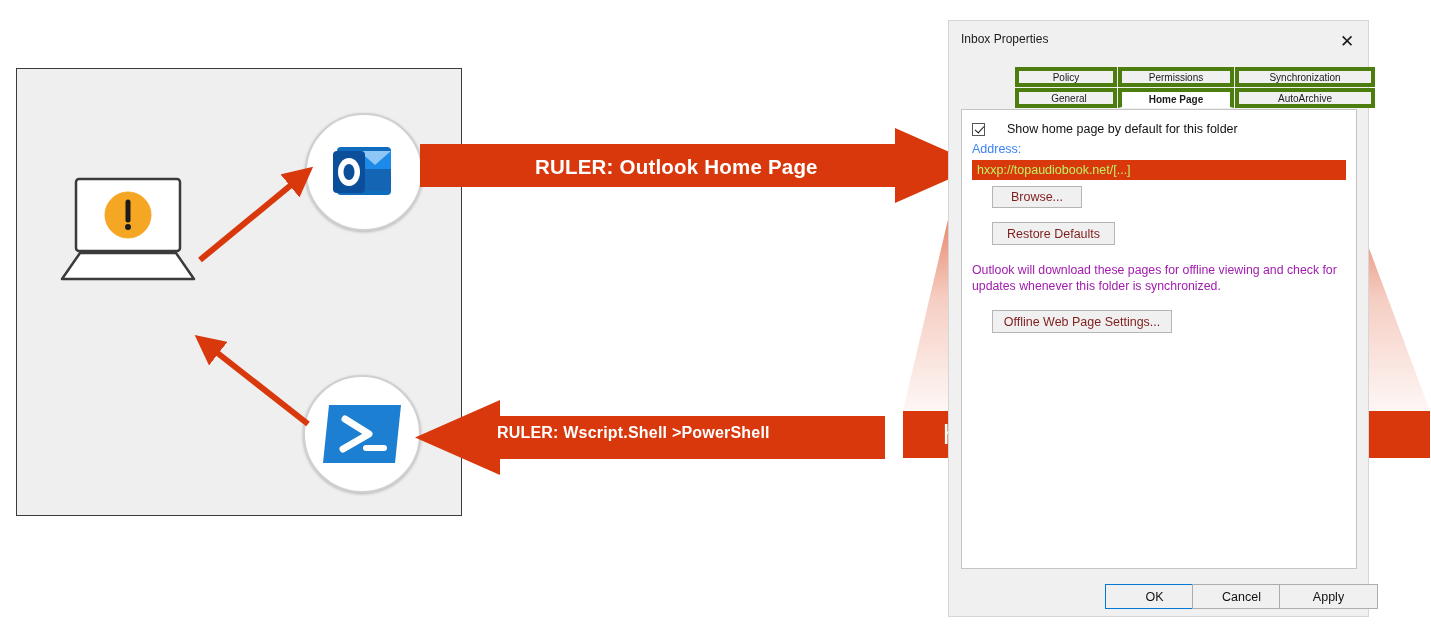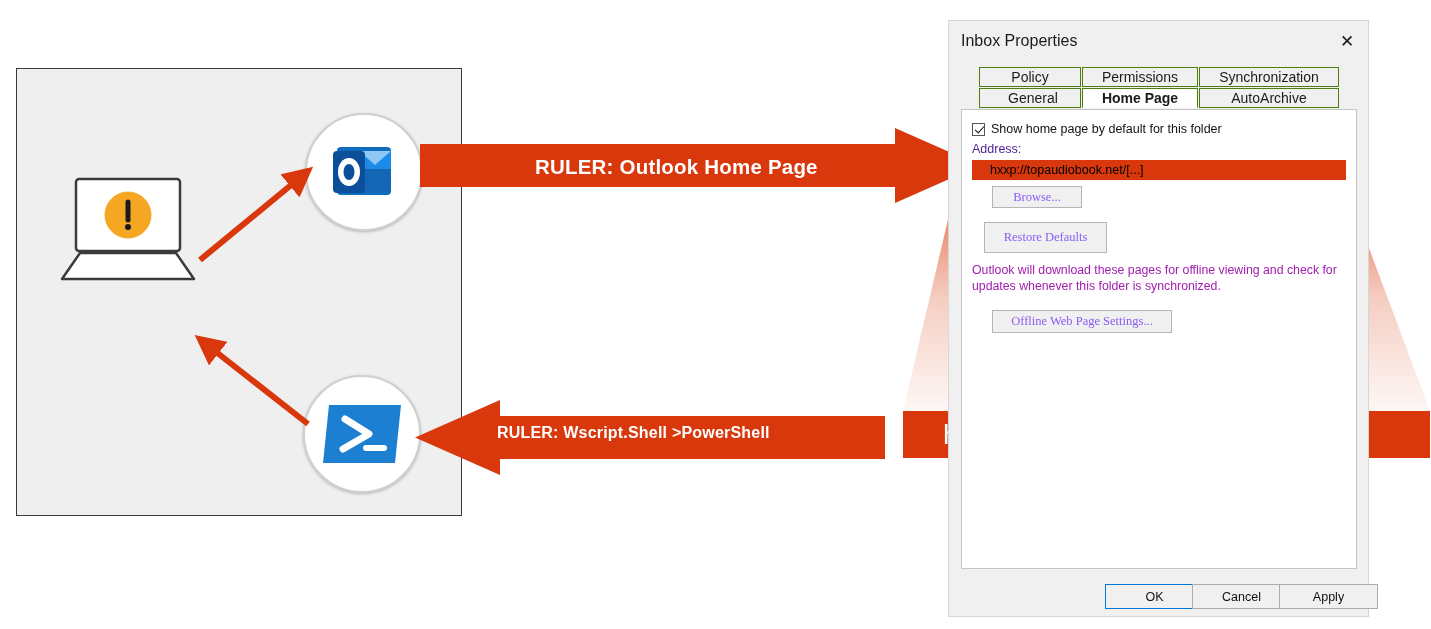--- a/index.html
+++ b/index.html
@@ -128,21 +128,21 @@
   #dialog-titlebar {
     position: absolute;
     left: 0; top: 0;
     width: 100%;
     height: 40px;
   }
   #dialog-title {
     position: absolute;
     left: 12px;
     top: 11px;
-    font-size: 16px;
+    font-size: 12px;
     color: #1b1b1b;
   }
   #dialog-close {
     position: absolute;
     right: 6px;
     top: 6px;
     width: 30px;
     height: 28px;
     display: flex;
     align-items: center;
@@ -157,28 +157,29 @@
     position: absolute;
     left: 12px;
     top: 46px;
     width: 396px;
     height: 44px;
   }
   .tab {
     position: absolute;
     height: 20px;
     background: #f0f0f0;
-    border: 1px solid #4d7c0f;
-    box-sizing: border-box;
-    font-size: 14px;
+    border: 4px solid #4d7c0f;
+    box-sizing: border-box;
+    font-size: 10px;
     color: #1b1b1b;
     display: flex;
     align-items: center;
     justify-content: center;
     cursor: default;
+    margin-left: 36px;
   }
   .tab.row1 { top: 0; }
   .tab.row2 { top: 21px; }
   .tab.active {
     background: #ffffff;
     border-bottom: 1px solid #ffffff;
     font-weight: bold;
     z-index: 3;
   }
 
@@ -201,21 +202,21 @@
     box-sizing: border-box;
     z-index: 1;
   }
 
   .chk-row {
     position: absolute;
     left: 10px;
     top: 12px;
     display: flex;
     align-items: center;
-    gap: 6px;
+    gap: 22px;
     font-size: 12.5px;
     color: #111;
   }
   .checkbox {
     width: 13px;
     height: 13px;
     border: 1px solid #555;
     background: #fff;
     position: relative;
     box-sizing: border-box;
@@ -230,52 +231,51 @@
     border: solid #111;
     border-width: 0 1.6px 1.6px 0;
     transform: rotate(42deg);
   }
 
   #address-label {
     position: absolute;
     left: 10px;
     top: 32px;
     font-size: 12.5px;
-    color: #4c1d95;
+    color: #3b82f6;
   }
   #address-field {
     position: absolute;
     left: 10px;
     top: 50px;
     width: 374px;
     height: 20px;
     background: #d8380b;
-    color: #000000;
+    color: #bef264;
     font-size: 12.5px;
     display: flex;
     align-items: center;
-    padding-left: 18px;
+    padding-left: 5px;
     box-sizing: border-box;
   }
 
   .dlg-btn {
     position: absolute;
     background: #f0f0f0;
     border: 1px solid #b5b5b5;
     box-sizing: border-box;
     font-size: 12.5px;
-    color: #8b5cf6;
+    color: #7f1d1d;
     display: flex;
     align-items: center;
     justify-content: center;
     cursor: default;
-    font-family: Liberation Serif, serif;
   }
   #browse-btn          { left: 30px; top: 76px;  width: 90px;  height: 22px; }
-  #restore-btn         { left: 22px; top: 112px; width: 123px; height: 31px; }
+  #restore-btn         { left: 30px; top: 112px; width: 123px; height: 23px; }
   #offline-settings-btn{ left: 30px; top: 200px; width: 180px; height: 23px; }
 
   #desc-text {
     position: absolute;
     left: 10px;
     top: 152px;
     width: 368px;
     font-size: 12.3px;
     line-height: 16px;
     color: #a21caf;

